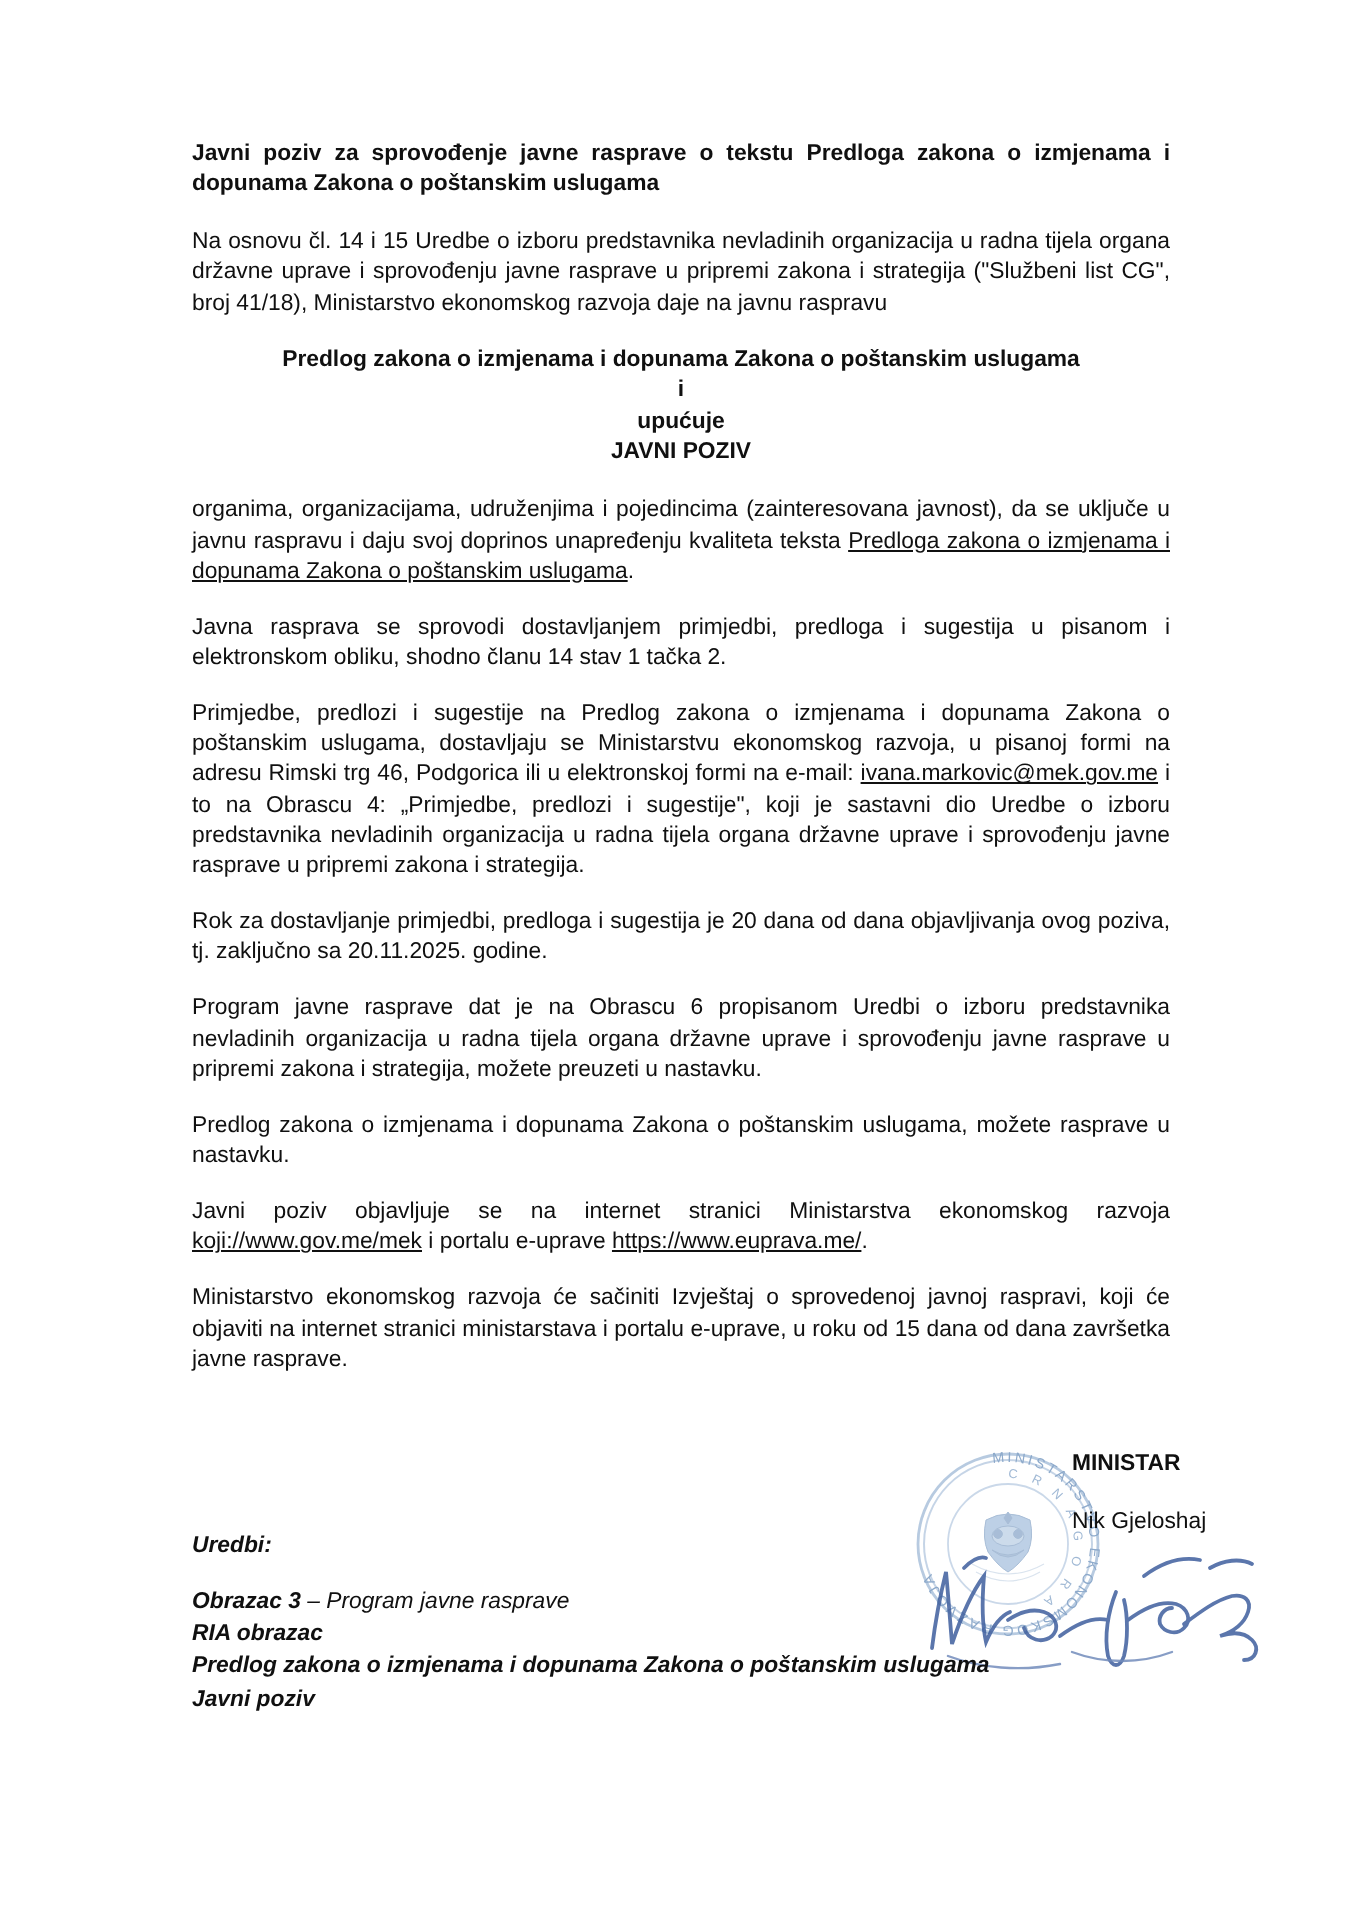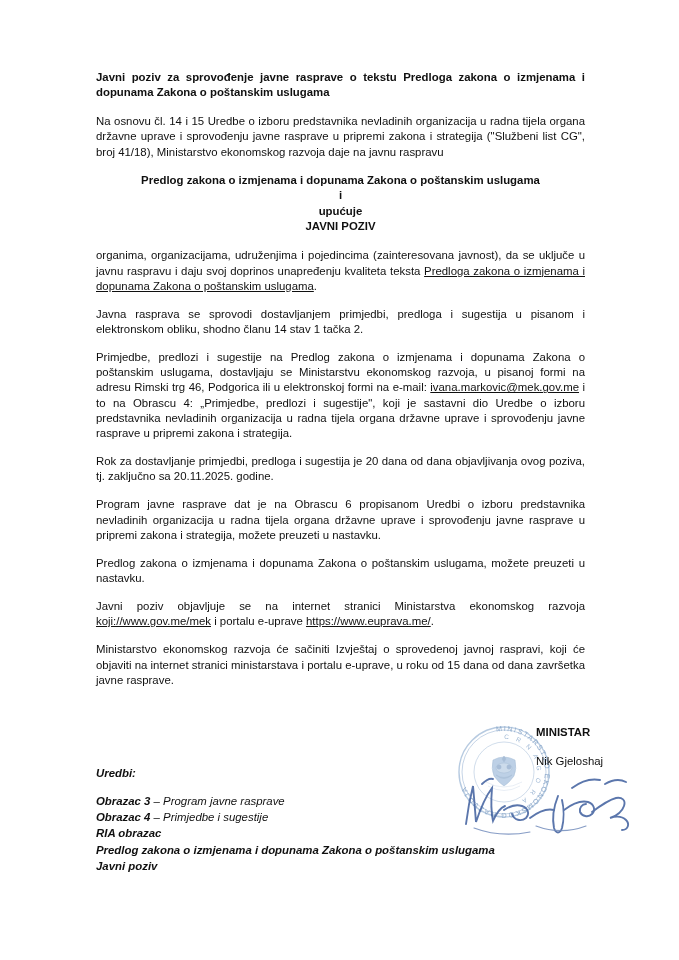--- a/index.html
+++ b/index.html
@@ -151,21 +151,21 @@
     <p class="para"><span>organima, organizacijama, udruženjima i pojedincima (zainteresovana javnost), da se uključe u javnu raspravu i daju svoj doprinos unapređenju kvaliteta teksta </span><span class="ul">Predloga zakona o izmjenama i dopunama Zakona o poštanskim uslugama</span><span>.</span></p>
 
     <p class="para">Javna rasprava se sprovodi dostavljanjem primjedbi, predloga i sugestija u pisanom i elektronskom obliku, shodno članu 14 stav 1 tačka 2.</p>
 
     <p class="para"><span>Primjedbe, predlozi i sugestije na Predlog zakona o izmjenama i dopunama Zakona o poštanskim uslugama, dostavljaju se Ministarstvu ekonomskog razvoja, u pisanoj formi na adresu Rimski trg 46, Podgorica ili u elektronskoj formi na e-mail: </span><a class="link" href="#">ivana.markovic@mek.gov.me</a><span> i to na Obrascu 4: „Primjedbe, predlozi i sugestije", koji je sastavni dio Uredbe o izboru predstavnika nevladinih organizacija u radna tijela organa državne uprave i sprovođenju javne rasprave u pripremi zakona i strategija.</span></p>
 
     <p class="para">Rok za dostavljanje primjedbi, predloga i sugestija je 20 dana od dana objavljivanja ovog poziva, tj. zaključno sa 20.11.2025. godine.</p>
 
     <p class="para">Program javne rasprave dat je na Obrascu 6 propisanom Uredbi o izboru predstavnika nevladinih organizacija u radna tijela organa državne uprave i sprovođenju javne rasprave u pripremi zakona i strategija, možete preuzeti u nastavku.</p>
 
-    <p class="para">Predlog zakona o izmjenama i dopunama Zakona o poštanskim uslugama, možete preuzeti u nastavku.</p>
+    <p class="para">Predlog zakona o izmjenama i dopunama Zakona o poštanskim uslugama, možete rasprave u nastavku.</p>
 
     <p class="para"><span>Javni poziv objavljuje se na internet stranici Ministarstva ekonomskog razvoja </span><a class="link" href="#">koji://www.gov.me/mek</a><span> i portalu e-uprave </span><a class="link" href="#">https://www.euprava.me/</a><span>.</span></p>
 
     <p class="para">Ministarstvo ekonomskog razvoja će sačiniti Izvještaj o sprovedenoj javnoj raspravi, koji će objaviti na internet stranici ministarstava i portalu e-uprave, u roku od 15 dana od dana završetka javne rasprave.</p>
 
   </div>
 
   <div class="sign-area">
 
     <svg class="stamp" viewBox="0 0 104 104">
@@ -215,20 +215,19 @@
     </svg>
 
     <div class="sign-title">MINISTAR</div>
     <div class="sign-name">Nik Gjeloshaj</div>
   </div>
 
   <div class="attach">
     <div class="prilog">Uredbi:</div>
     <div id="attach-list">
         <div class="aline"><b>Obrazac 3</b><span> – Program javne rasprave</span></div>
-        <div class="aline"><b>Obrazac 4</b><span> – Primjedbe i sugestije</span></div>
         <div class="aline bold-all"><b>RIA obrazac</b></div>
         <div class="aline bold-all"><b>Predlog zakona o izmjenama i dopunama Zakona o poštanskim uslugama</b></div>
         <div class="aline bold-all"><b>Javni poziv</b></div>
       </div>
   </div>
 
 </div>
 
 </body></html>

